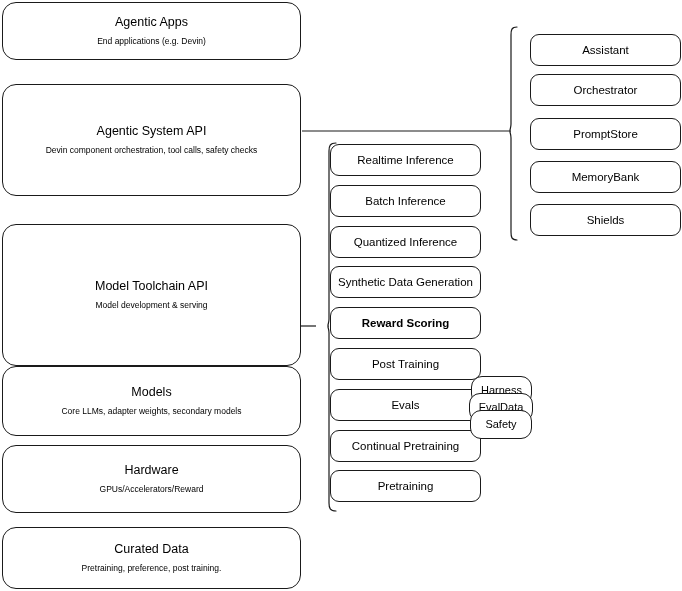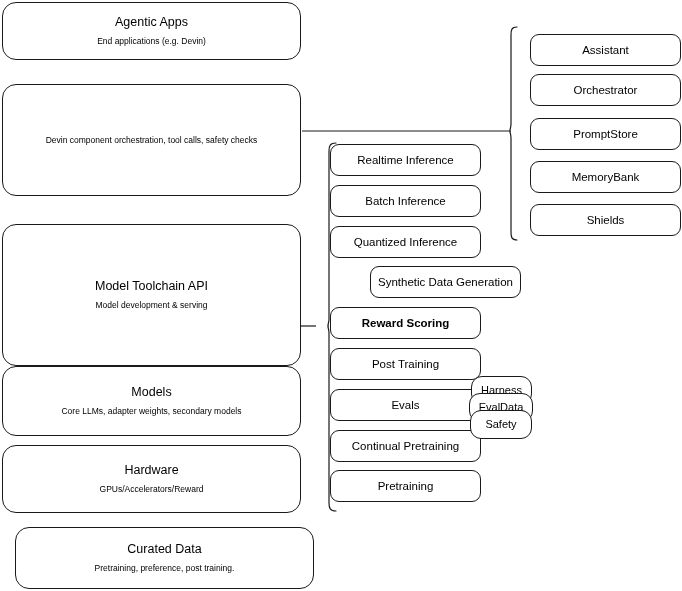--- a/index.html
+++ b/index.html
@@ -99,39 +99,40 @@
 <body>
 
 <div id="canvas">
 
   <div class="node layer" style="top:2px; height:58px;">
     <div class="title">Agentic Apps</div>
     <div class="subtitle">End applications (e.g. Devin)</div>
   </div>
 
   <div class="node layer" style="top:84px; height:112px;">
+    <div class="title">Agentic System API</div>
     <div class="subtitle">Devin component orchestration, tool calls, safety checks</div>
   </div>
 
   <div class="node layer" style="top:224px; height:142px;">
     <div class="title">Model Toolchain API</div>
     <div class="subtitle">Model development &amp; serving</div>
   </div>
 
   <div class="node layer" style="top:366px; height:70px;">
     <div class="title">Models</div>
     <div class="subtitle">Core LLMs, adapter weights, secondary models</div>
   </div>
 
   <div class="node layer" style="top:445px; height:68px;">
     <div class="title">Hardware</div>
     <div class="subtitle">GPUs/Accelerators/Reward</div>
   </div>
 
-  <div class="node layer" style="top:527px; height:62px;margin-left:13px;">
+  <div class="node layer" style="top:527px; height:62px;">
     <div class="title">Curated Data</div>
     <div class="subtitle">Pretraining, preference, post training.</div>
   </div>
 
   <div class="connector" style="left:298px; top:20px; width:230px; height:230px;">
     <svg width="230" height="230" viewBox="0 0 230 230" fill="none">
 
       <path d="M4 111 L212 111" stroke="#1a1a1a" stroke-width="1.2"></path>
 
       <path d="M219 7 C 213.5 7, 213 10, 213 15
@@ -155,21 +156,21 @@
 
   <div class="node mid" style="top:144px;">
     <span>Realtime Inference</span>
   </div>
   <div class="node mid" style="top:185px;">
     <span>Batch Inference</span>
   </div>
   <div class="node mid" style="top:226px;">
     <span>Quantized Inference</span>
   </div>
-  <div class="node mid" style="top:266px;margin-left:40px;">
+  <div class="node mid" style="top:266px;">
     <span>Synthetic Data Generation</span>
   </div>
   <div class="node mid" style="top:307px;font-weight:bold;">
     <span>Reward Scoring</span>
   </div>
   <div class="node mid" style="top:348px;">
     <span>Post Training</span>
   </div>
   <div class="node mid" style="top:389px;">
     <span>Evals</span>

